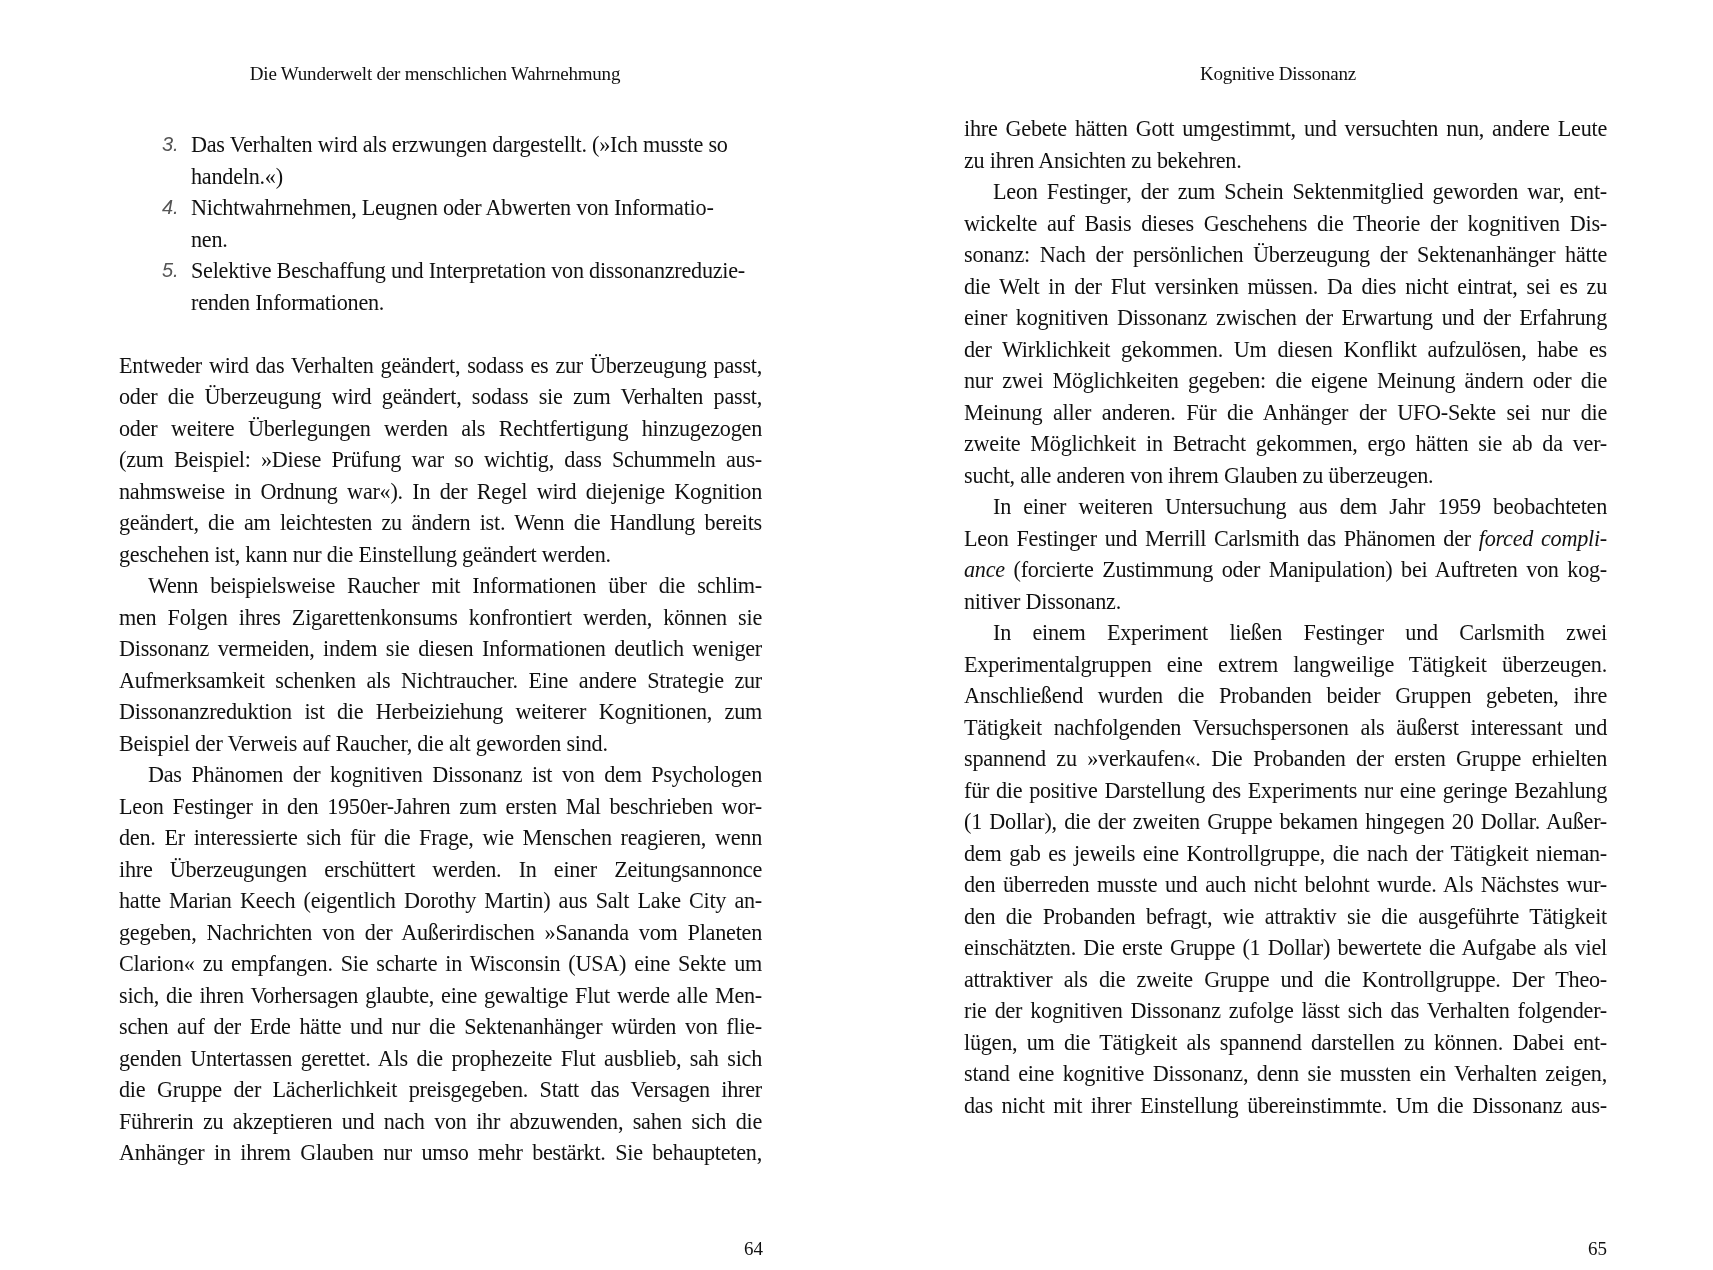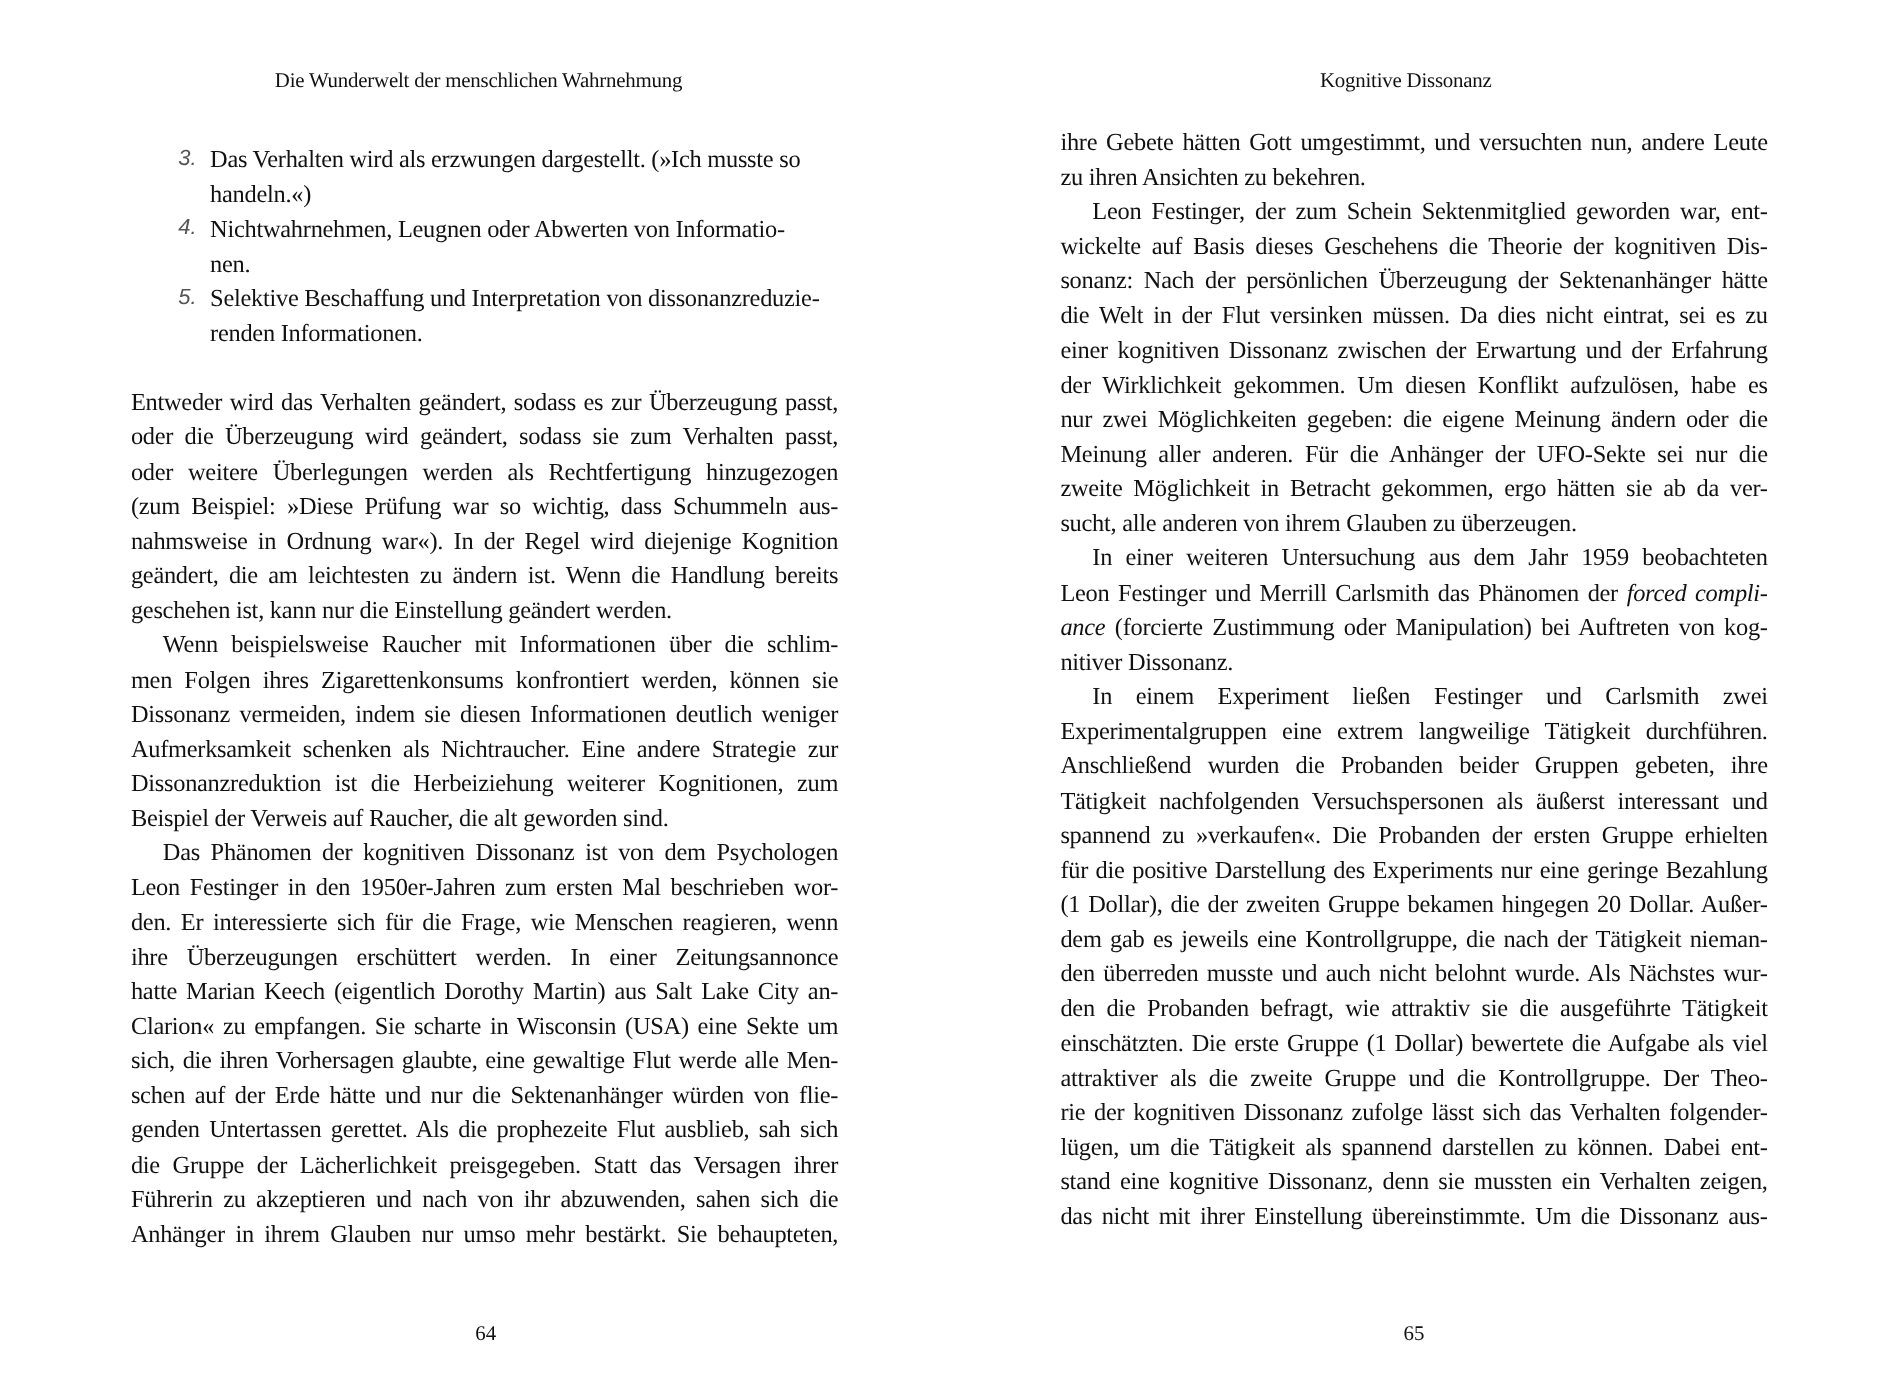--- a/index.html
+++ b/index.html
@@ -30,22 +30,22 @@
   .list-item { position: relative; }
   .list-num {
     position: absolute; left: -29px; top: 0; font-style: italic;
     color: #555555; font-family: "Liberation Sans", "DejaVu Sans", sans-serif;
     font-size: 20px; line-height: 31.5px;
   }
   .list .line { text-align: left; text-align-last: left; }
   .gap { height: 31.5px; }
   em { font-style: italic; }
   .folio {
-    position: absolute; top: 1200px; font-size: 19px; line-height: 26px;
-    text-align: center;
+    position: absolute; top: 1236px; font-size: 19px; line-height: 26px;
+    text-align: right;
   }
   .page-left .folio { left: 120px; width: 643px; }
   .page-right .folio { left: 108px; width: 643px; }
 </style>
 </head>
 <body>
 
 <div class="page page-left">
   <div class="running-head">Die Wunderwelt der menschlichen Wahrnehmung</div>
   <div class="body-text">
@@ -84,20 +84,21 @@
           <div class="line">Aufmerksamkeit schenken als Nichtraucher. Eine andere Strategie zur</div>
           <div class="line">Dissonanzreduktion ist die Herbeiziehung weiterer Kognitionen, zum</div>
           <div class="line last">Beispiel der Verweis auf Raucher, die alt geworden sind.</div>
         </div>
         <div class="paragraph">
           <div class="line indent">Das Phänomen der kognitiven Dissonanz ist von dem Psychologen</div>
           <div class="line">Leon Festinger in den 1950er-Jahren zum ersten Mal beschrieben wor-</div>
           <div class="line">den. Er interessierte sich für die Frage, wie Menschen reagieren, wenn</div>
           <div class="line">ihre Überzeugungen erschüttert werden. In einer Zeitungsannonce</div>
           <div class="line">hatte Marian Keech (eigentlich Dorothy Martin) aus Salt Lake City an-</div>
+          <div class="line">gegeben, Nachrichten von der Außerirdischen »Sananda vom Planeten</div>
           <div class="line">Clarion« zu empfangen. Sie scharte in Wisconsin (USA) eine Sekte um</div>
           <div class="line">sich, die ihren Vorhersagen glaubte, eine gewaltige Flut werde alle Men-</div>
           <div class="line">schen auf der Erde hätte und nur die Sektenanhänger würden von flie-</div>
           <div class="line">genden Untertassen gerettet. Als die prophezeite Flut ausblieb, sah sich</div>
           <div class="line">die Gruppe der Lächerlichkeit preisgegeben. Statt das Versagen ihrer</div>
           <div class="line">Führerin zu akzeptieren und nach von ihr abzuwenden, sahen sich die</div>
           <div class="line">Anhänger in ihrem Glauben nur umso mehr bestärkt. Sie behaupteten,</div>
         </div>
       </div>
   </div>
@@ -125,21 +126,21 @@
           <div class="line last">sucht, alle anderen von ihrem Glauben zu überzeugen.</div>
         </div>
         <div class="paragraph">
           <div class="line indent">In einer weiteren Untersuchung aus dem Jahr 1959 beobachteten</div>
           <div class="line">Leon Festinger und Merrill Carlsmith das Phänomen der <em>forced compli-</em></div>
           <div class="line"><em>ance</em> (forcierte Zustimmung oder Manipulation) bei Auftreten von kog-</div>
           <div class="line last">nitiver Dissonanz.</div>
         </div>
         <div class="paragraph">
           <div class="line indent">In einem Experiment ließen Festinger und Carlsmith zwei</div>
-          <div class="line">Experimentalgruppen eine extrem langweilige Tätigkeit durchführen.</div>
+          <div class="line">Experimentalgruppen eine extrem langweilige Tätigkeit überzeugen.</div>
           <div class="line">Anschließend wurden die Probanden beider Gruppen gebeten, ihre</div>
           <div class="line">Tätigkeit nachfolgenden Versuchspersonen als äußerst interessant und</div>
           <div class="line">spannend zu »verkaufen«. Die Probanden der ersten Gruppe erhielten</div>
           <div class="line">für die positive Darstellung des Experiments nur eine geringe Bezahlung</div>
           <div class="line">(1 Dollar), die der zweiten Gruppe bekamen hingegen 20 Dollar. Außer-</div>
           <div class="line">dem gab es jeweils eine Kontrollgruppe, die nach der Tätigkeit nieman-</div>
           <div class="line">den überreden musste und auch nicht belohnt wurde. Als Nächstes wur-</div>
           <div class="line">den die Probanden befragt, wie attraktiv sie die ausgeführte Tätigkeit</div>
           <div class="line">einschätzten. Die erste Gruppe (1 Dollar) bewertete die Aufgabe als viel</div>
           <div class="line">attraktiver als die zweite Gruppe und die Kontrollgruppe. Der Theo-</div>

